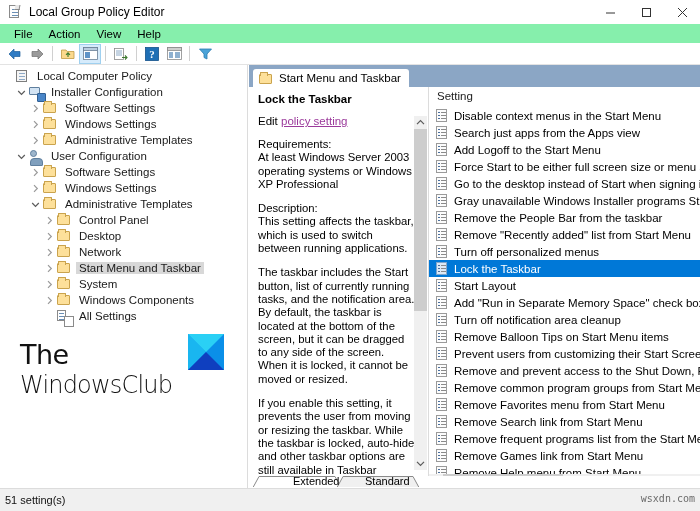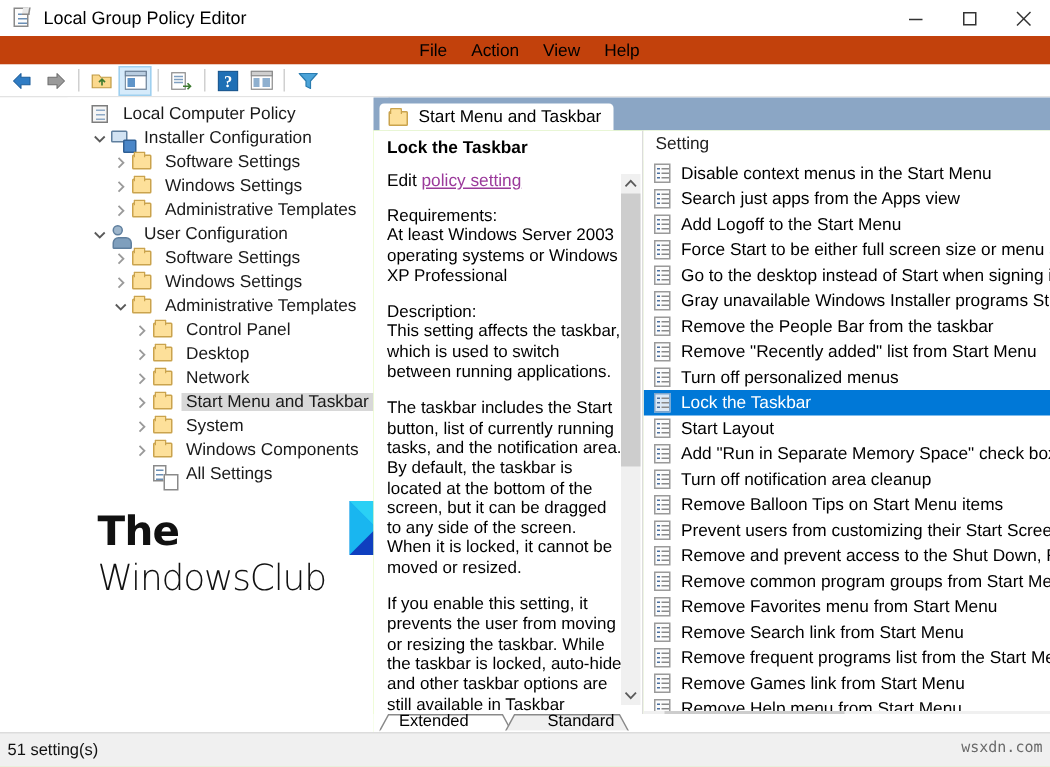--- a/index.html
+++ b/index.html
@@ -50,22 +50,22 @@
   .win-btn {
     width: 36px; height: 24px;
     display: flex; align-items: center; justify-content: center;
     color: #333; font-size: 11px; line-height: 1;
   }
   .win-btn svg { display: block; }
 
   
   .menubar {
     position: absolute; left: 0; top: 24px; width: 700px; height: 19px;
-    background: #c2410c;
-    display: flex; align-items: center; padding-left: 6px; justify-content: center;
+    background: #86efac;
+    display: flex; align-items: center; padding-left: 6px;
   }
   .menu-item {
     padding: 1px 8px; font-size: 11.5px; color: #000;
   }
 
   
   .toolbar {
     position: absolute; left: 0; top: 43px; width: 700px; height: 22px;
     background: #ffffff;
     display: flex; align-items: center; padding-left: 4px;
@@ -84,25 +84,24 @@
   }
 
   
   .content {
     position: absolute; left: 0; top: 65px; width: 700px; height: 423px;
     background: #ffffff;
   }
 
   
   .tree-pane {
-    position: absolute; left: 0; top: 0; width: 215px; height: 423px;
+    position: absolute; left: 0; top: 0; width: 248px; height: 423px;
     background: #ffffff;
     border-right: 1px solid #dcdcdc;
     overflow: hidden;
-    margin-left: 45px;
   }
   .tree { padding: 3px 0 0 0; }
   .tnode {
     display: flex; align-items: center; height: 16px; white-space: nowrap;
     font-size: 11.5px; color: #1a1a1a;
   }
   .chev {
     width: 14px; height: 16px; flex: 0 0 auto;
     display: flex; align-items: center; justify-content: center;
     color: #6d6d6d; font-size: 9px;
@@ -162,21 +161,21 @@
     content: ""; position: absolute; left: 6px; top: 5px; width: 8px; height: 9px;
     background: #fff; border: 1px solid #8a8a8a;
   }
 
   
   .watermark {
     position: absolute; left: 20px; top: 275px; width: 220px;
   }
   .wm-line1 {
     font-family: "DejaVu Sans", sans-serif;
-    font-size: 27px; font-weight: 700; color: #111; letter-spacing: -0.5px;
+    font-size: 27px; font-weight: 400; color: #111; letter-spacing: -0.5px;
     line-height: 30px;
   }
   .wm-line2 {
     font-family: "DejaVu Sans", sans-serif;
     font-size: 24px; font-weight: 300; color: #111; letter-spacing: -0.8px;
     line-height: 30px;
   }
   .wm-logo {
     position: absolute; left: 168px; top: -6px; width: 36px; height: 36px;
     background: #0a8fe8; overflow: hidden;
@@ -821,21 +820,21 @@
       </div>
     </div>
   </div>
 
   <div class="tabstrip">
     <svg class="tabsvg" width="200" height="12" viewBox="0 0 200 12">
       <path d="M0,11.5 L6,0.5 L82,0.5 L88,11.5" fill="#ffffff" stroke="#8a8a8a" stroke-width="1"></path>
       <path d="M84,11.5 L90,0.5 L160,0.5 L166,11.5" fill="#f0f0f0" stroke="#8a8a8a" stroke-width="1"></path>
       <path d="M0,11.5 L200,11.5" stroke="#ffffff" stroke-width="1"></path>
     </svg>
-    <span style="position:absolute;left:17px;top:-1px;font-size:11px;">Extended</span>
+    <span style="position:absolute;left:44px;top:-1px;font-size:11px;">Extended</span>
     <span style="position:absolute;left:116px;top:-1px;font-size:11px;">Standard</span>
   </div>
 
   <div class="statusbar">
     <span>51 setting(s)</span>
   </div>
   <div class="wsxdn">wsxdn.com</div>
 
 </div>
 

